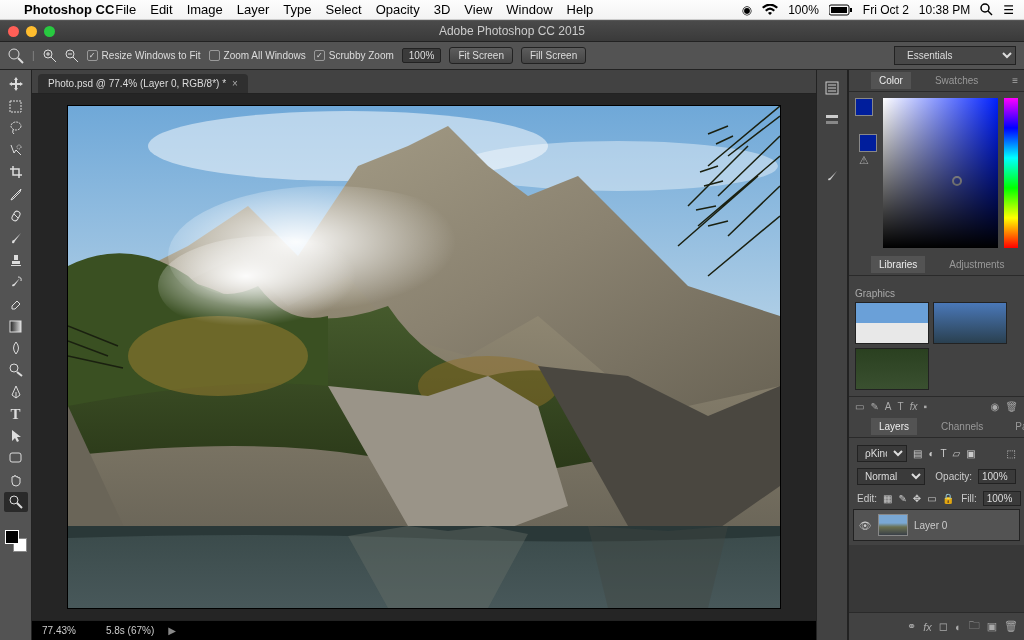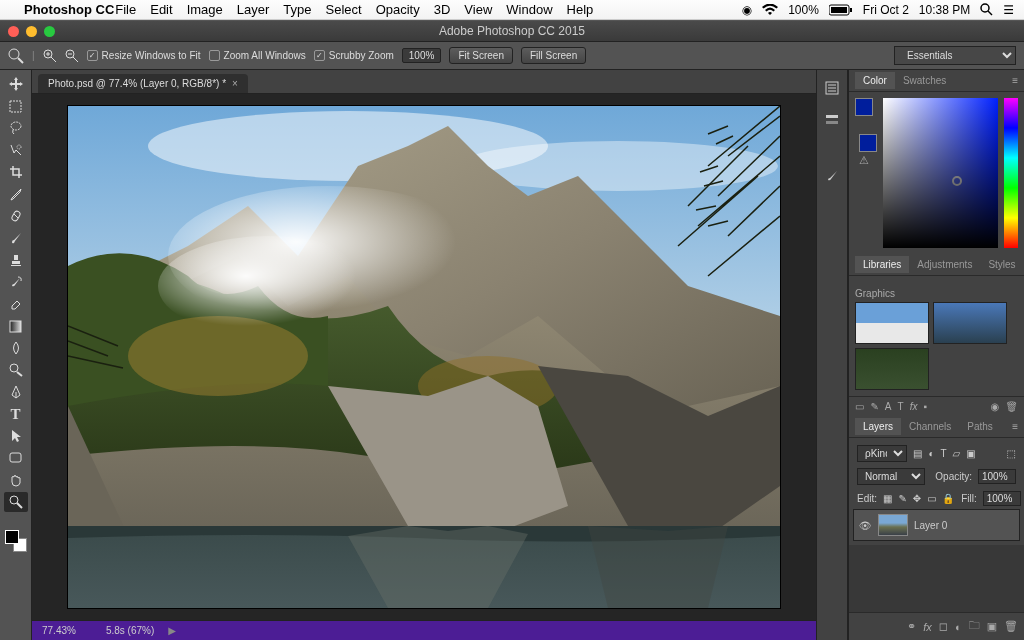--- a/index.html
+++ b/index.html
@@ -34,29 +34,29 @@
 .swatches .fg { width:14px; height:14px; background:#000; border:1px solid #fff; position:absolute; top:0; left:0; }
 .swatches .bg { width:14px; height:14px; background:#fff; border:1px solid #888; position:absolute; bottom:0; right:0; }
 
 .docarea { flex:1; display:flex; flex-direction:column; background:#252525; }
 .tabbar { height:24px; background:#424242; display:flex; align-items:flex-end; padding-left:6px; border-bottom:1px solid #222; }
 .tab { background:#2f2f2f; padding:4px 10px; font-size:10px; color:#ddd; border-top-left-radius:4px; border-top-right-radius:4px; display:flex; gap:6px; align-items:center; }
 .tab .x { font-size:10px; color:#aaa; }
 .canvas-wrap { flex:1; display:flex; align-items:center; justify-content:center; overflow:hidden; }
 .canvas { width:712px; height:502px; background:#87b5d8; position:relative; overflow:hidden; box-shadow:0 0 0 1px #000; }
 .mtn { position:absolute; inset:0; }
-.statusbar { height:20px; background:#4c1d95; border-top:1px solid #222; display:flex; align-items:center; padding:0 10px; font-size:10px; color:#ccc; gap:30px; }
+.statusbar { height:20px; background:#000000; border-top:1px solid #222; display:flex; align-items:center; padding:0 10px; font-size:10px; color:#ccc; gap:30px; }
 .statusbar .sep { color:#888; margin-left:14px; }
 
 .rail { width:32px; background:#424242; border-left:1px solid #222; border-right:1px solid #222; display:flex; flex-direction:column; align-items:center; padding-top:8px; gap:12px; color:#ccc; }
 .rail .ic { width:20px; height:20px; display:flex; align-items:center; justify-content:center; }
 
 .panels { width:176px; background:#424242; border-left:1px solid #222; display:flex; flex-direction:column; font-size:10px; }
 .panel-head { height:22px; display:flex; align-items:center; padding:0 6px; background:#424242; border-bottom:1px solid #2a2a2a; }
-.panel-head .ptab { padding:3px 8px; color:#999; }
+.panel-head .ptab { padding:3px 8px; color:#999;margin-left:16px; }
 .panel-head .ptab.active { color:#eee; background:#535353; }
 .panel-head .menu-ico { margin-left:auto; color:#aaa; }
 .color-body { display:flex; padding:6px; gap:6px; background:#424242; }
 .cur-swatch { width:22px; height:34px; position:relative; }
 .cur-swatch .a{width:18px;height:18px;background:#001e9c;border:1px solid #888;position:absolute;top:0;left:0;}
 .cur-swatch .b{width:18px;height:18px;background:#001e9c;border:1px solid #888;position:absolute;bottom:-20px;right:0;}
 .warn{ position:absolute; top:56px; left:4px; color:#aaa; font-size:11px; }
 .picker { flex:1; height:150px; position:relative; background:linear-gradient(to right,#fff,#0020ff); }
 .picker::after{content:"";position:absolute;inset:0;background:linear-gradient(to top,#000,transparent);}
 .picker .ring{position:absolute;width:10px;height:10px;border:2px solid #fff;border-radius:50%;right:36px;top:78px;}

